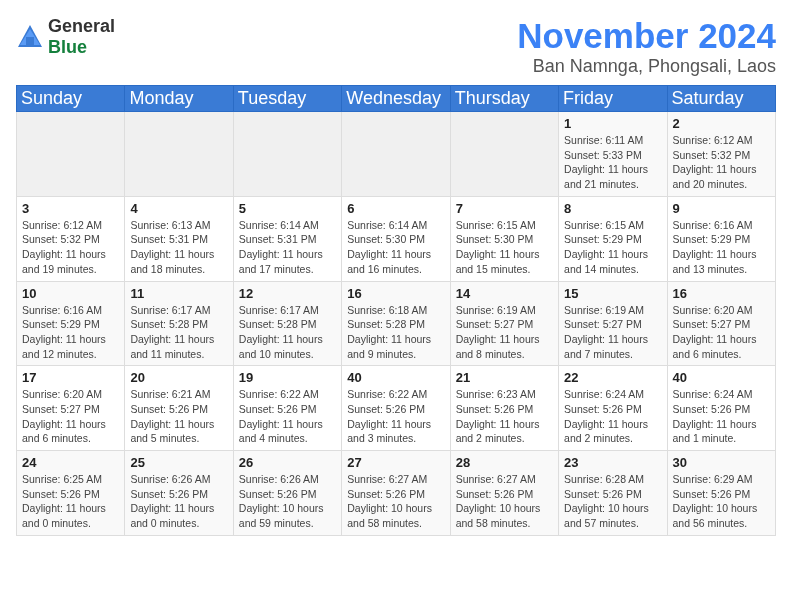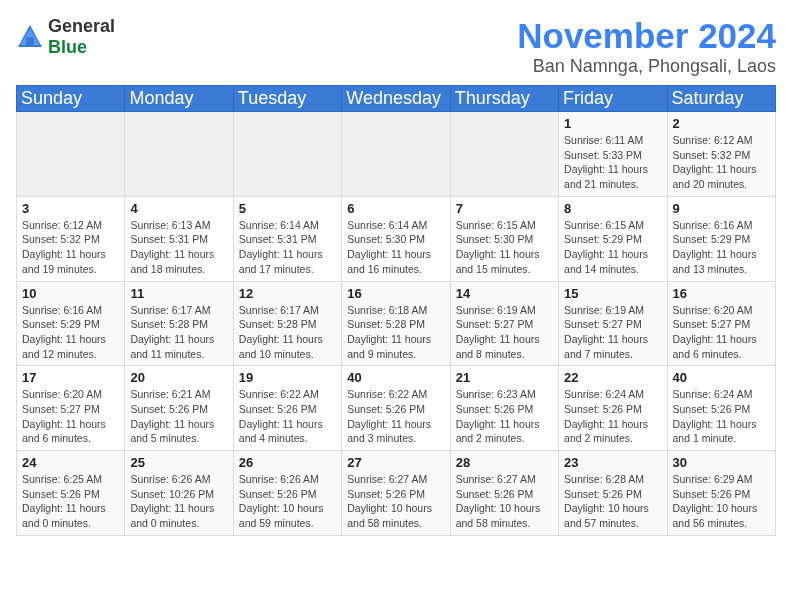--- a/index.html
+++ b/index.html
@@ -265,21 +265,21 @@
       <tr>
         <td>
           <div class="day-number">24</div>
           <div class="day-info">Sunrise: 6:25 AM
 Sunset: 5:26 PM
 Daylight: 11 hours and 0 minutes.</div>
         </td>
         <td>
           <div class="day-number">25</div>
           <div class="day-info">Sunrise: 6:26 AM
-Sunset: 10:26 PM
+Sunset: 5:26 PM
 Daylight: 11 hours and 0 minutes.</div>
         </td>
         <td>
           <div class="day-number">26</div>
           <div class="day-info">Sunrise: 6:26 AM
 Sunset: 5:26 PM
 Daylight: 10 hours and 59 minutes.</div>
         </td>
         <td>
           <div class="day-number">27</div>

